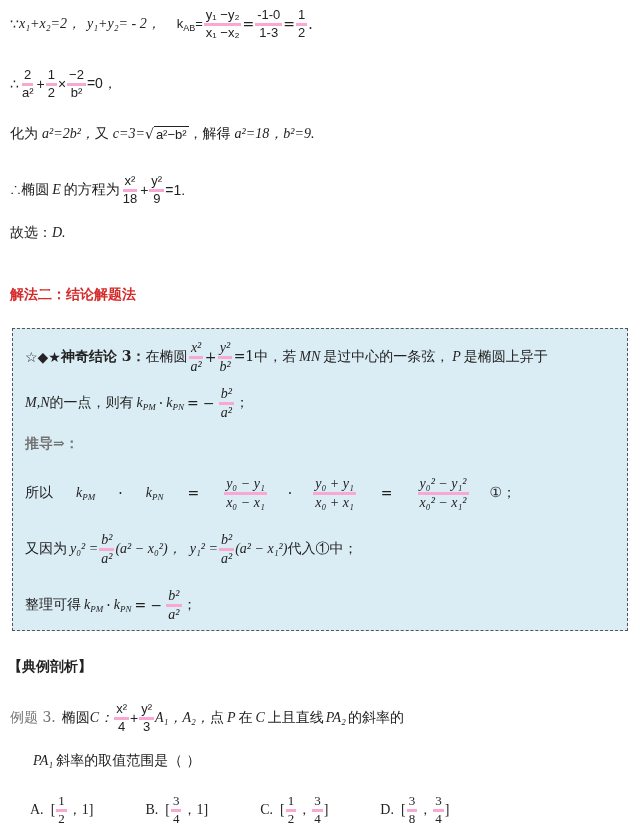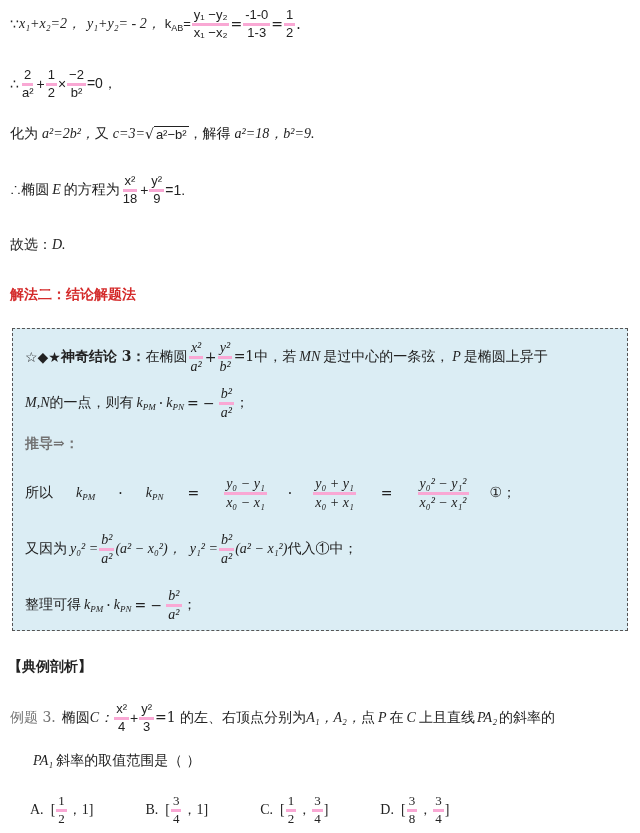--- a/index.html
+++ b/index.html
@@ -29,21 +29,21 @@
   .box .line { left: 12px; }
   .opt { display: inline-flex; align-items: center; margin-right: 52px; font-family: "Liberation Serif", serif; }
 </style>
 </head>
 <body>
 
 <div class="line" style="top:2px; height:44px;">
   <span>∵</span>
   <span class="it">x₁+x₂=2，</span>
   <span class="it" style="margin-left:6px">y₁+y₂= - 2，</span>
-  <span class="sans" style="margin-left:4px; font-size:13px;"><span>k</span><sub>AB</sub>=</span>
+  <span class="sans" style="margin-left:16px; font-size:13px;"><span>k</span><sub>AB</sub>=</span>
   <span class="frac sansf">
       <span class="num">y₁ −y₂</span>
       <span class="den">x₁ −x₂</span>
     </span>
   <span>=</span>
   <span class="frac sansf">
       <span class="num">-1-0</span>
       <span class="den">1-3</span>
     </span>
   <span>=</span>
@@ -95,21 +95,21 @@
       <span class="den">18</span>
     </span>
   <span class="sans">+</span>
   <span class="frac sansf">
       <span class="num">y²</span>
       <span class="den">9</span>
     </span>
   <span class="sans">=1.</span>
 </div>
 
-<div class="line" style="top:234px; height:22px;text-align:center;">
+<div class="line" style="top:222px; height:22px;text-align:center;">
   <span>故选：</span>
   <span class="it">D.</span>
 </div>
 
 <div class="line red" style="top:284px; height:22px;">解法二：结论解题法</div>
 
 <div class="box">
   <div class="line" style="top:8px; height:40px;">
     <span>☆◆★</span>
     <span class="bold">神奇结论 3：</span>
@@ -210,21 +210,20 @@
   <span class="it">C：</span>
   <span class="frac sansf">
       <span class="num">x²</span>
       <span class="den">4</span>
     </span>
   <span class="sans">+</span>
   <span class="frac sansf">
       <span class="num">y²</span>
       <span class="den">3</span>
     </span>
-  <span>=1 的左、右顶点分别为</span>
   <span class="it">A₁，A₂，</span>
   <span>点</span>
   <span class="it" style="margin:0 3px">P</span>
   <span>在</span>
   <span class="it" style="margin:0 3px">C</span>
   <span>上且直线</span>
   <span class="it" style="margin:0 2px">PA₂</span>
   <span>的斜率的</span>
 </div>
 

